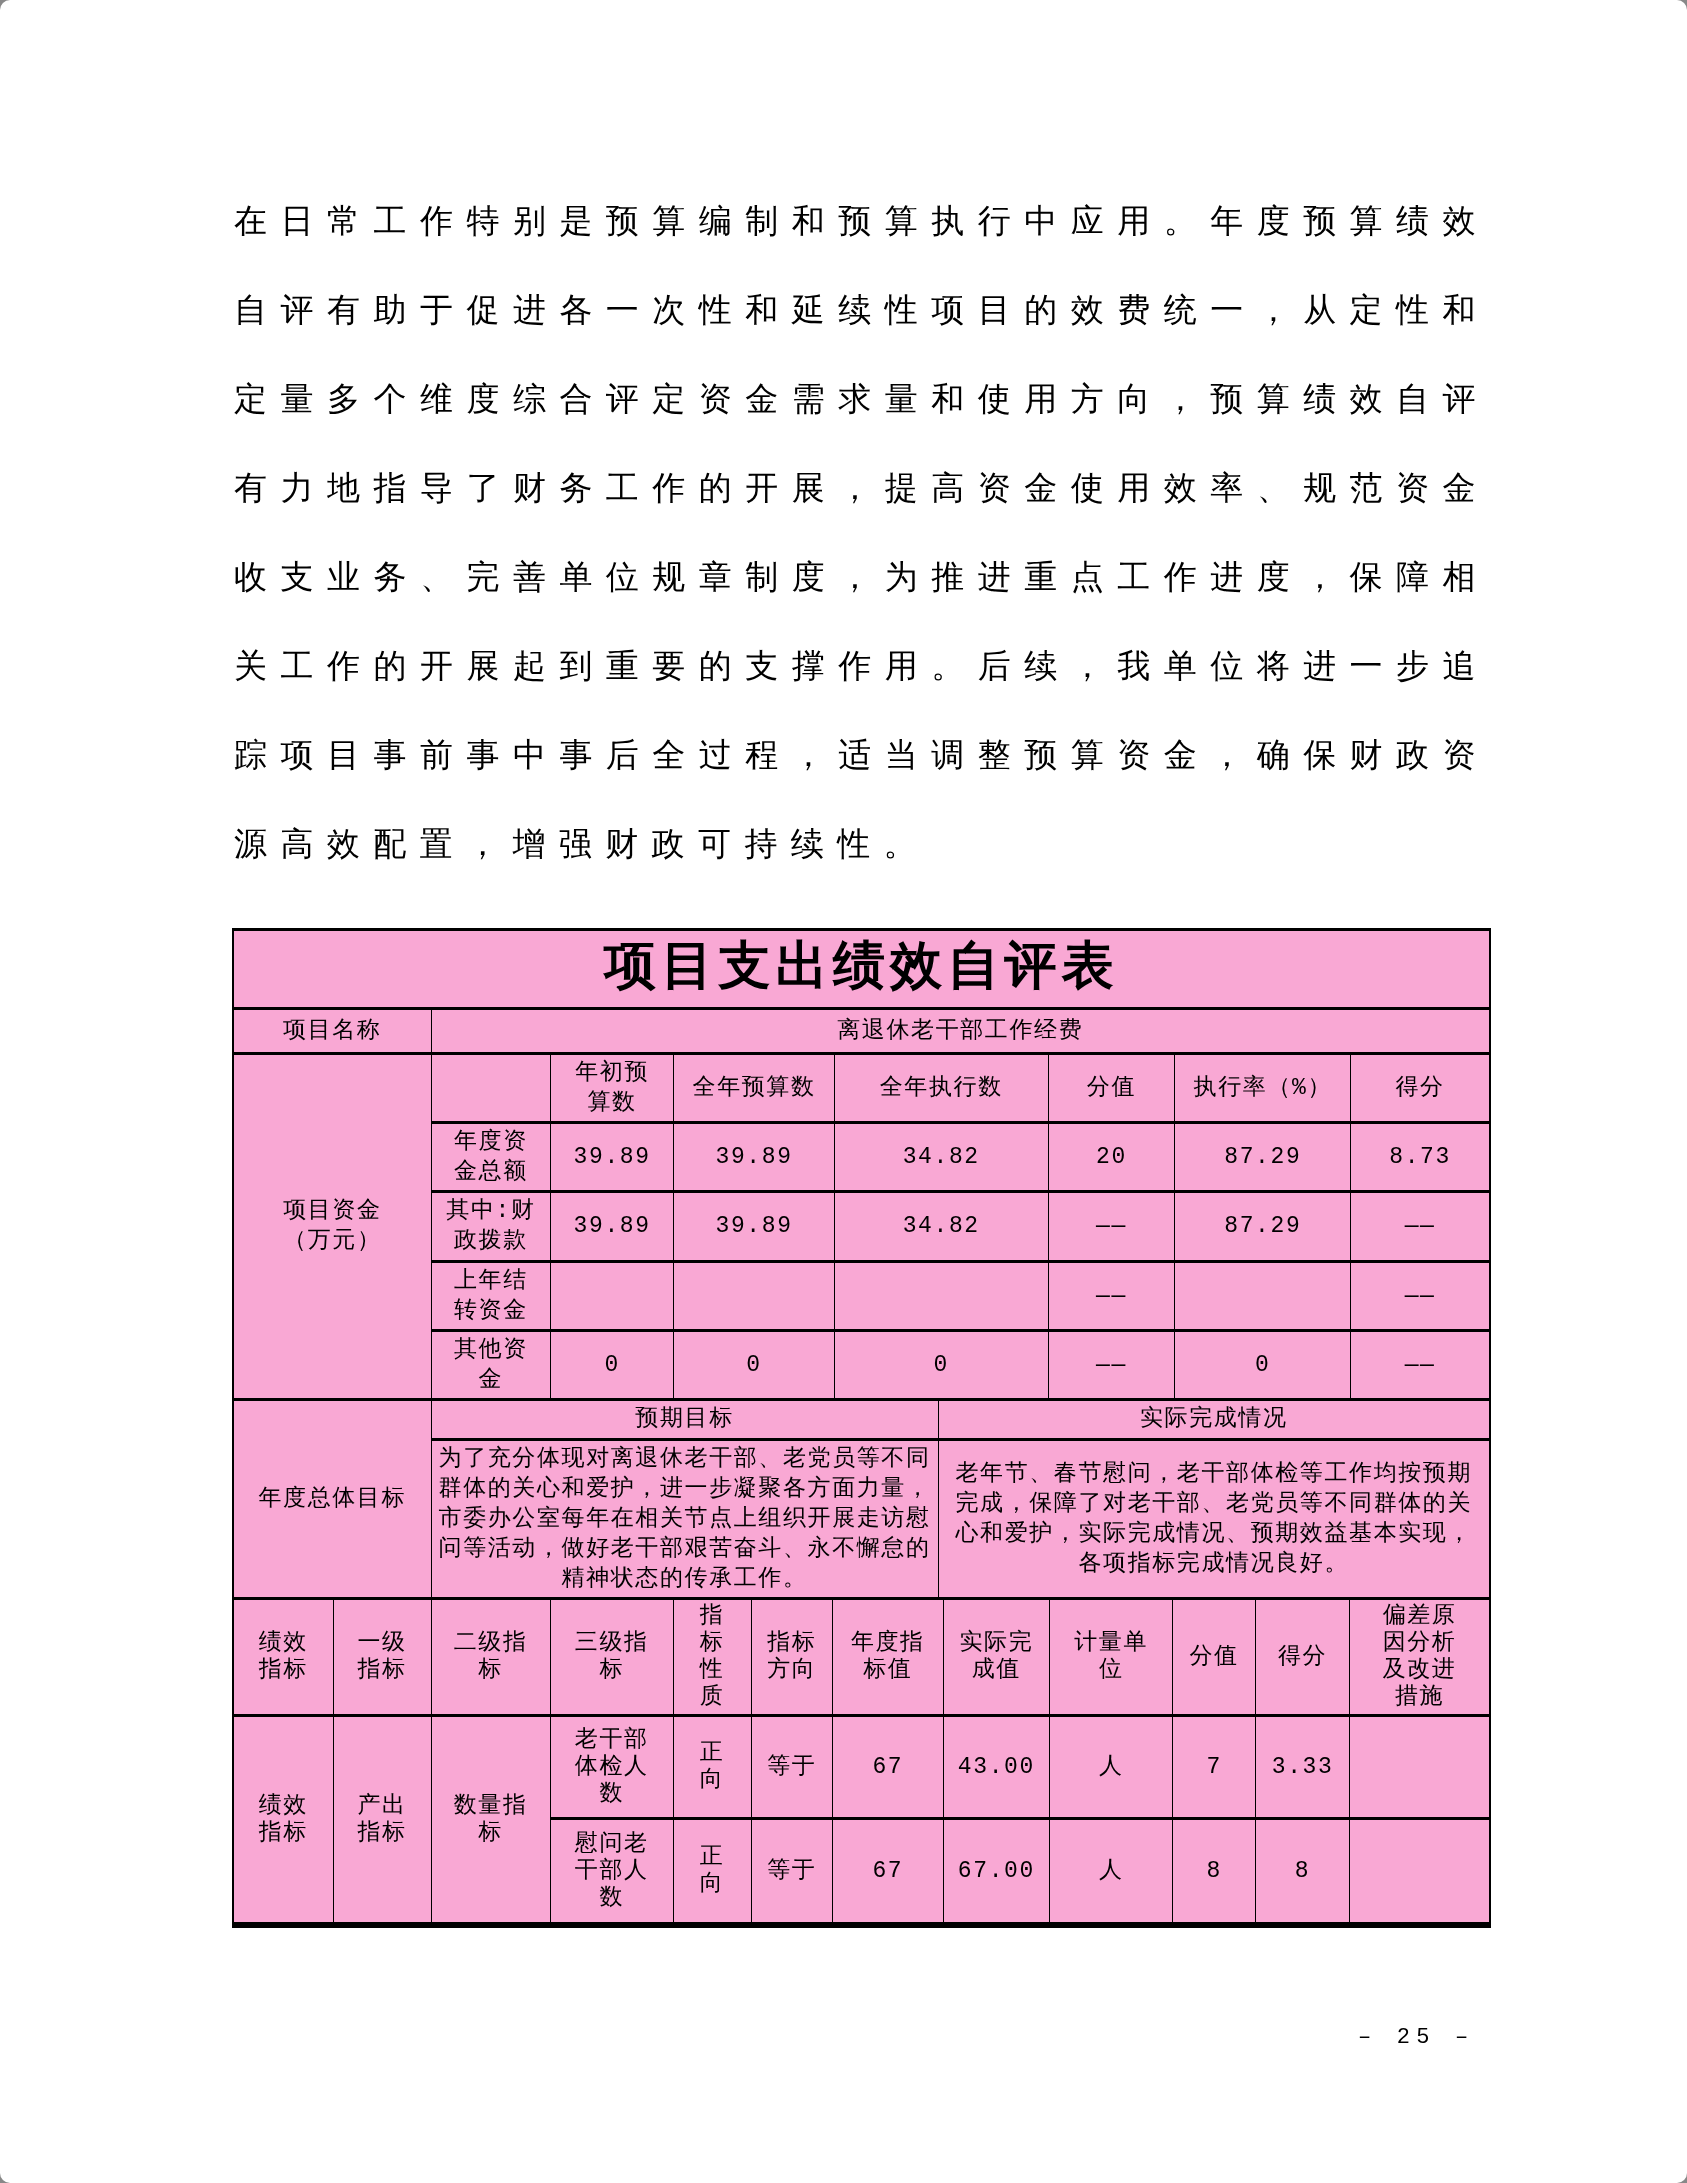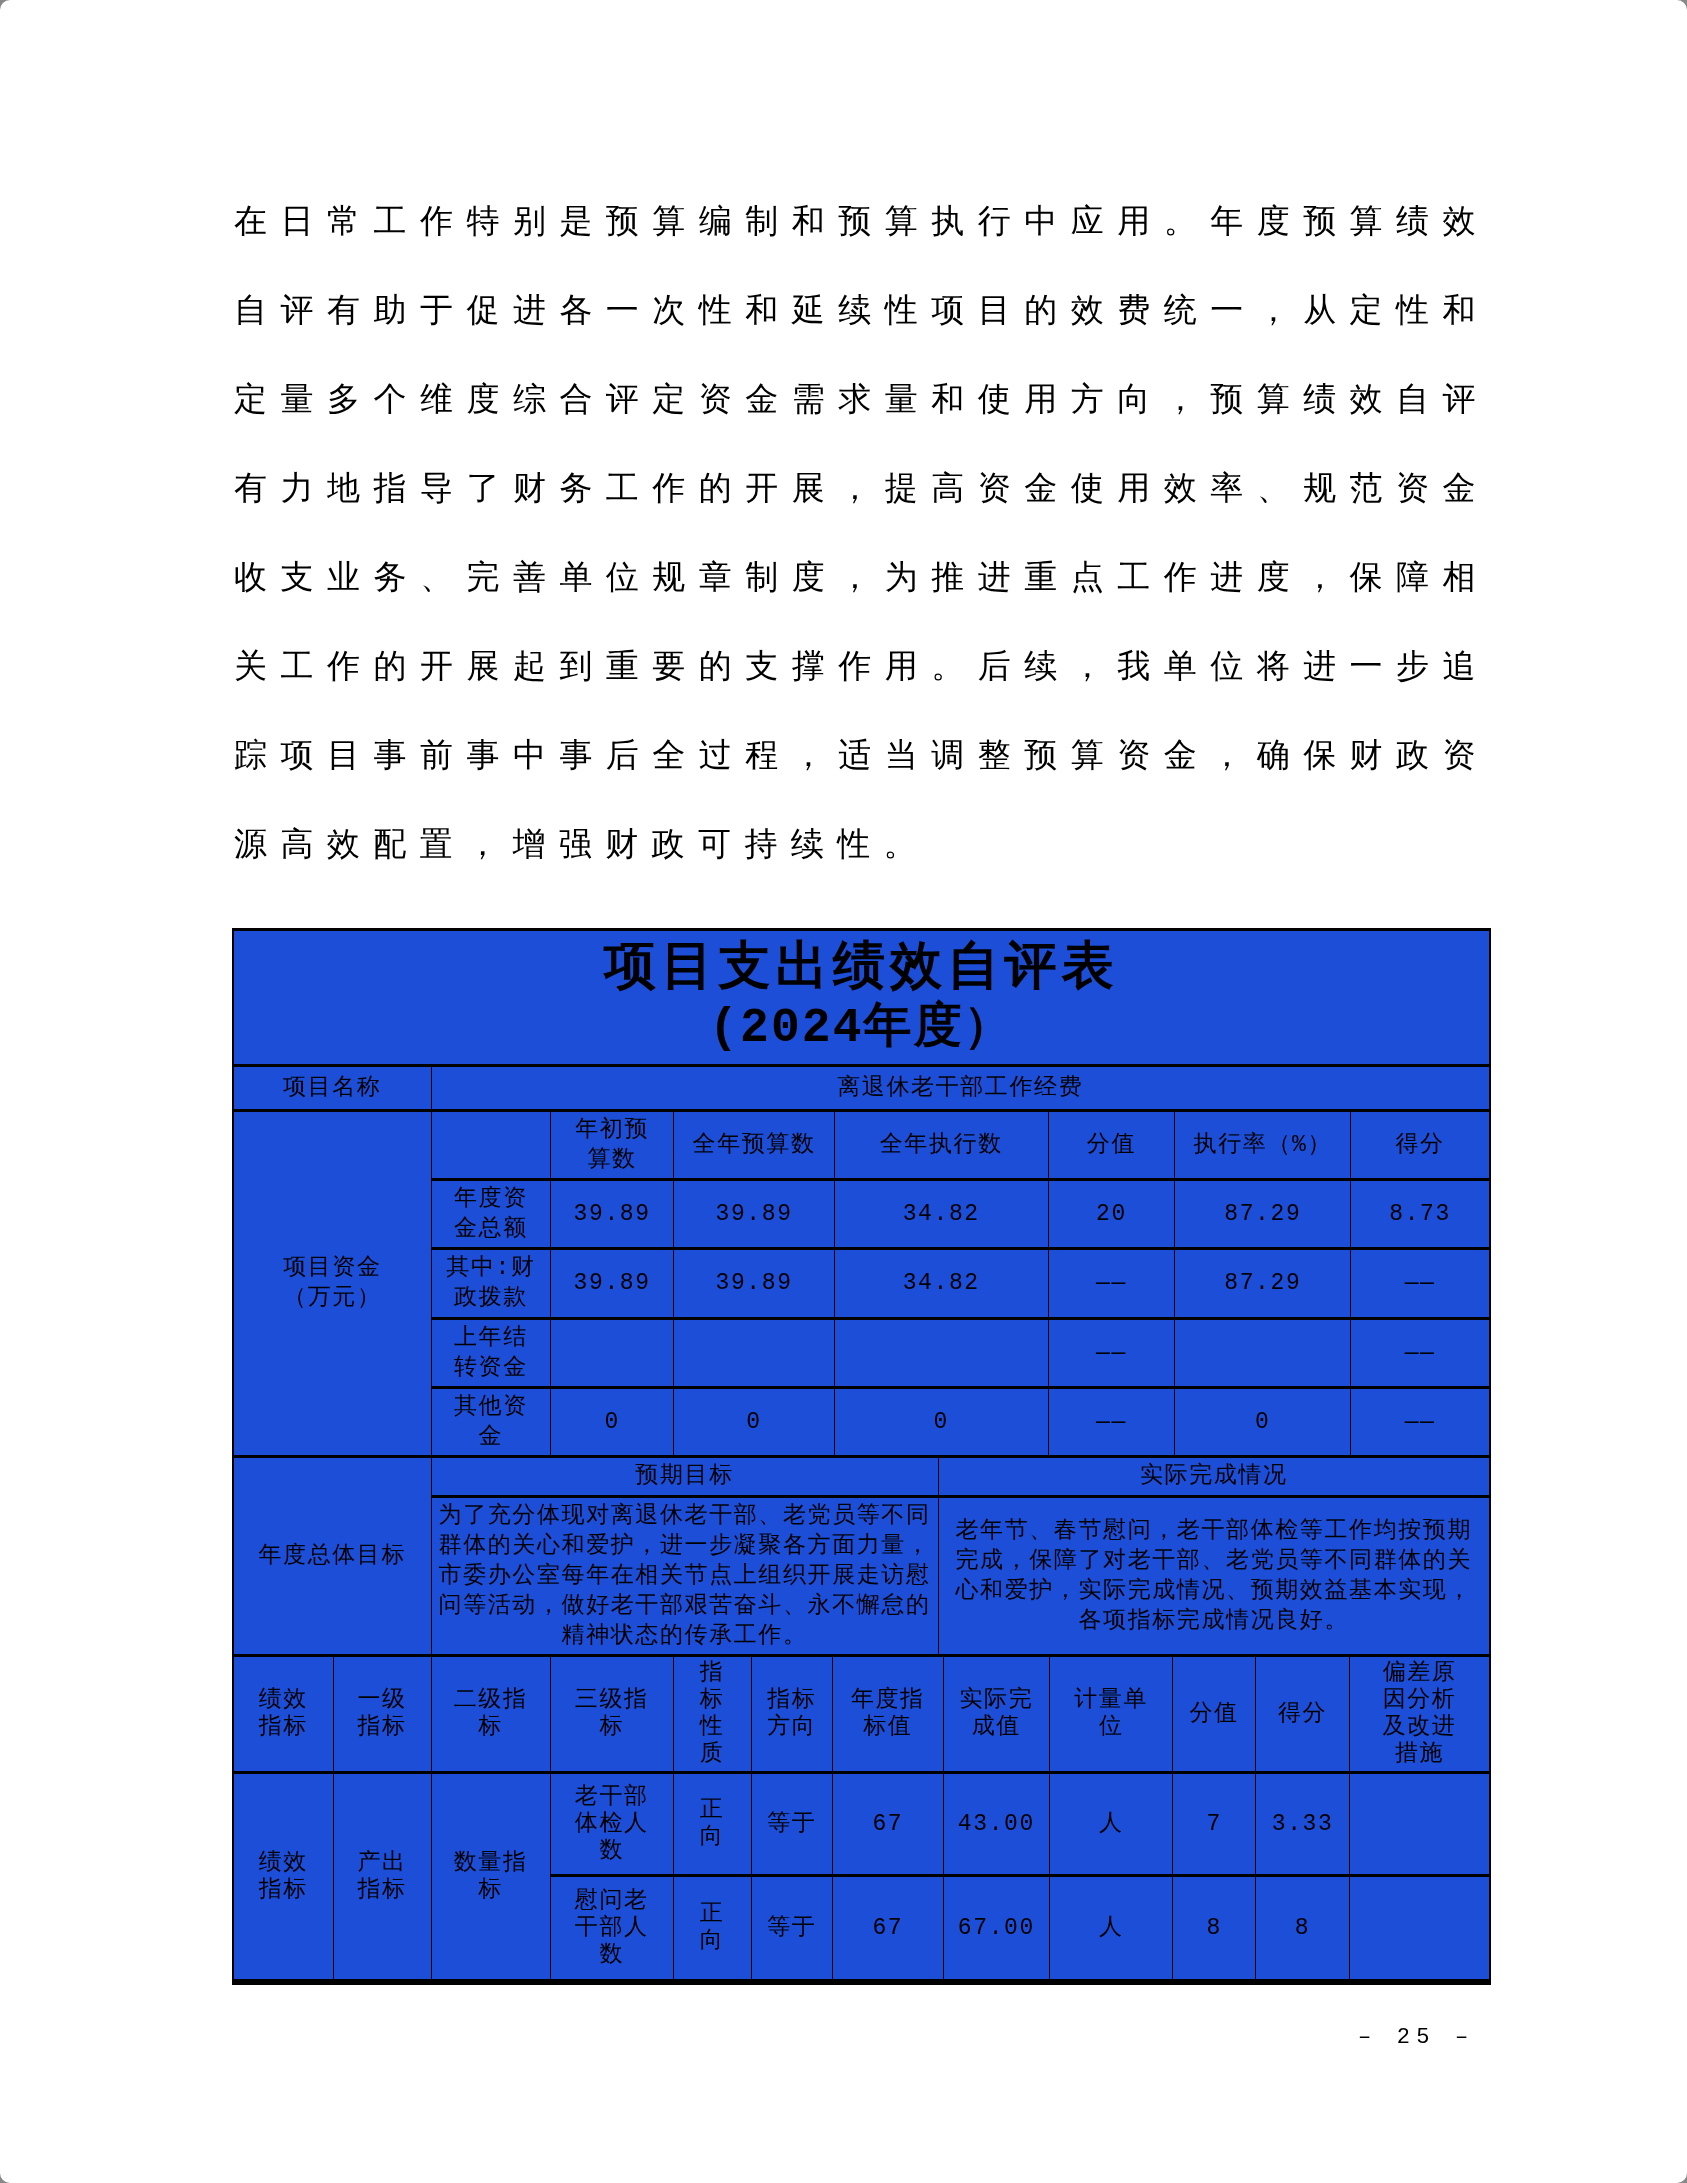--- a/index.html
+++ b/index.html
@@ -24,21 +24,21 @@
     text-align: justify;
     word-break: break-all;
   }
   .eval-table {
     position: absolute;
     left: 232px;
     top: 928px;
     width: 1255px;
     border: solid #000;
     border-width: 3.6px 2.6px 6.2px 2.6px;
-    background: #1d4ed8;
+    background: #f9a8d4;
   }
   .tbl-title { text-align: center; padding: 9.3px 0 7.2px 0; }
   .title-l1 { font-size: 52px; font-weight: bold; letter-spacing: 5.2px; line-height: 60px; }
   .title-l2 { font-size: 48px;  font-weight: bold; letter-spacing: 2.1px;  line-height: 57px; }
 
   table.t { width: 100%; border-collapse: collapse; table-layout: fixed; }
   table.t td {
     border-top: 3.6px solid #000;
     border-left: 1.6px solid #000;
     vertical-align: middle;
@@ -73,21 +73,20 @@
 <body>
 
 <div class="page">
 
   <div class="body-paragraph">在日常工作特别是预算编制和预算执行中应用。年度预算绩效自评有助于促进各一次性和延续性项目的效费统一，从定性和定量多个维度综合评定资金需求量和使用方向，预算绩效自评有力地指导了财务工作的开展，提高资金使用效率、规范资金收支业务、完善单位规章制度，为推进重点工作进度，保障相关工作的开展起到重要的支撑作用。后续，我单位将进一步追踪项目事前事中事后全过程，适当调整预算资金，确保财政资源高效配置，增强财政可持续性。</div>
 
   <div class="eval-table">
 
     <div class="tbl-title">
       <div class="title-l1">项目支出绩效自评表</div>
-      <div class="title-l2">(2024年度）</div>
     </div>
 
     <table class="t t1">
       <colgroup>
         <col style="width:15.7%">
           <col style="width:36.1%">
           <col style="width:12.4%">
           <col style="width:35.8%">
       </colgroup>
       <tbody>

